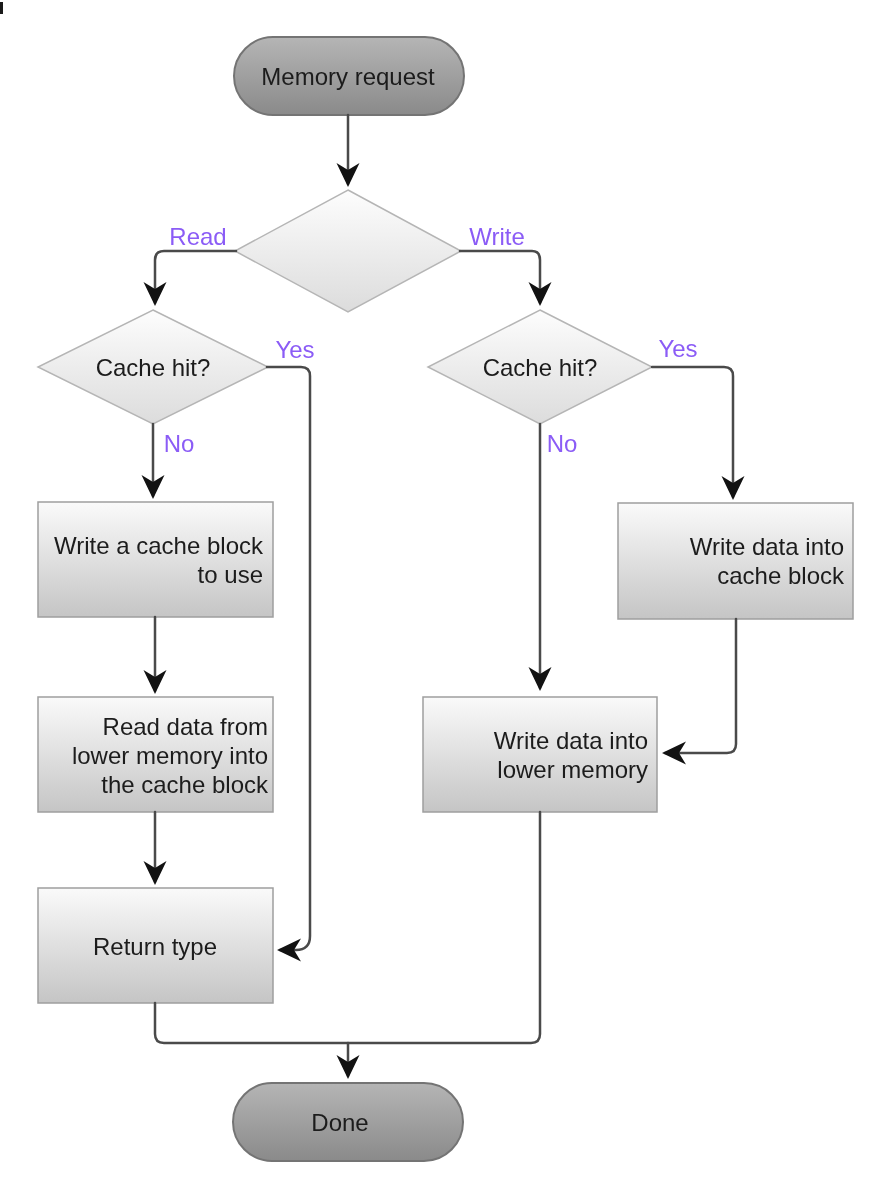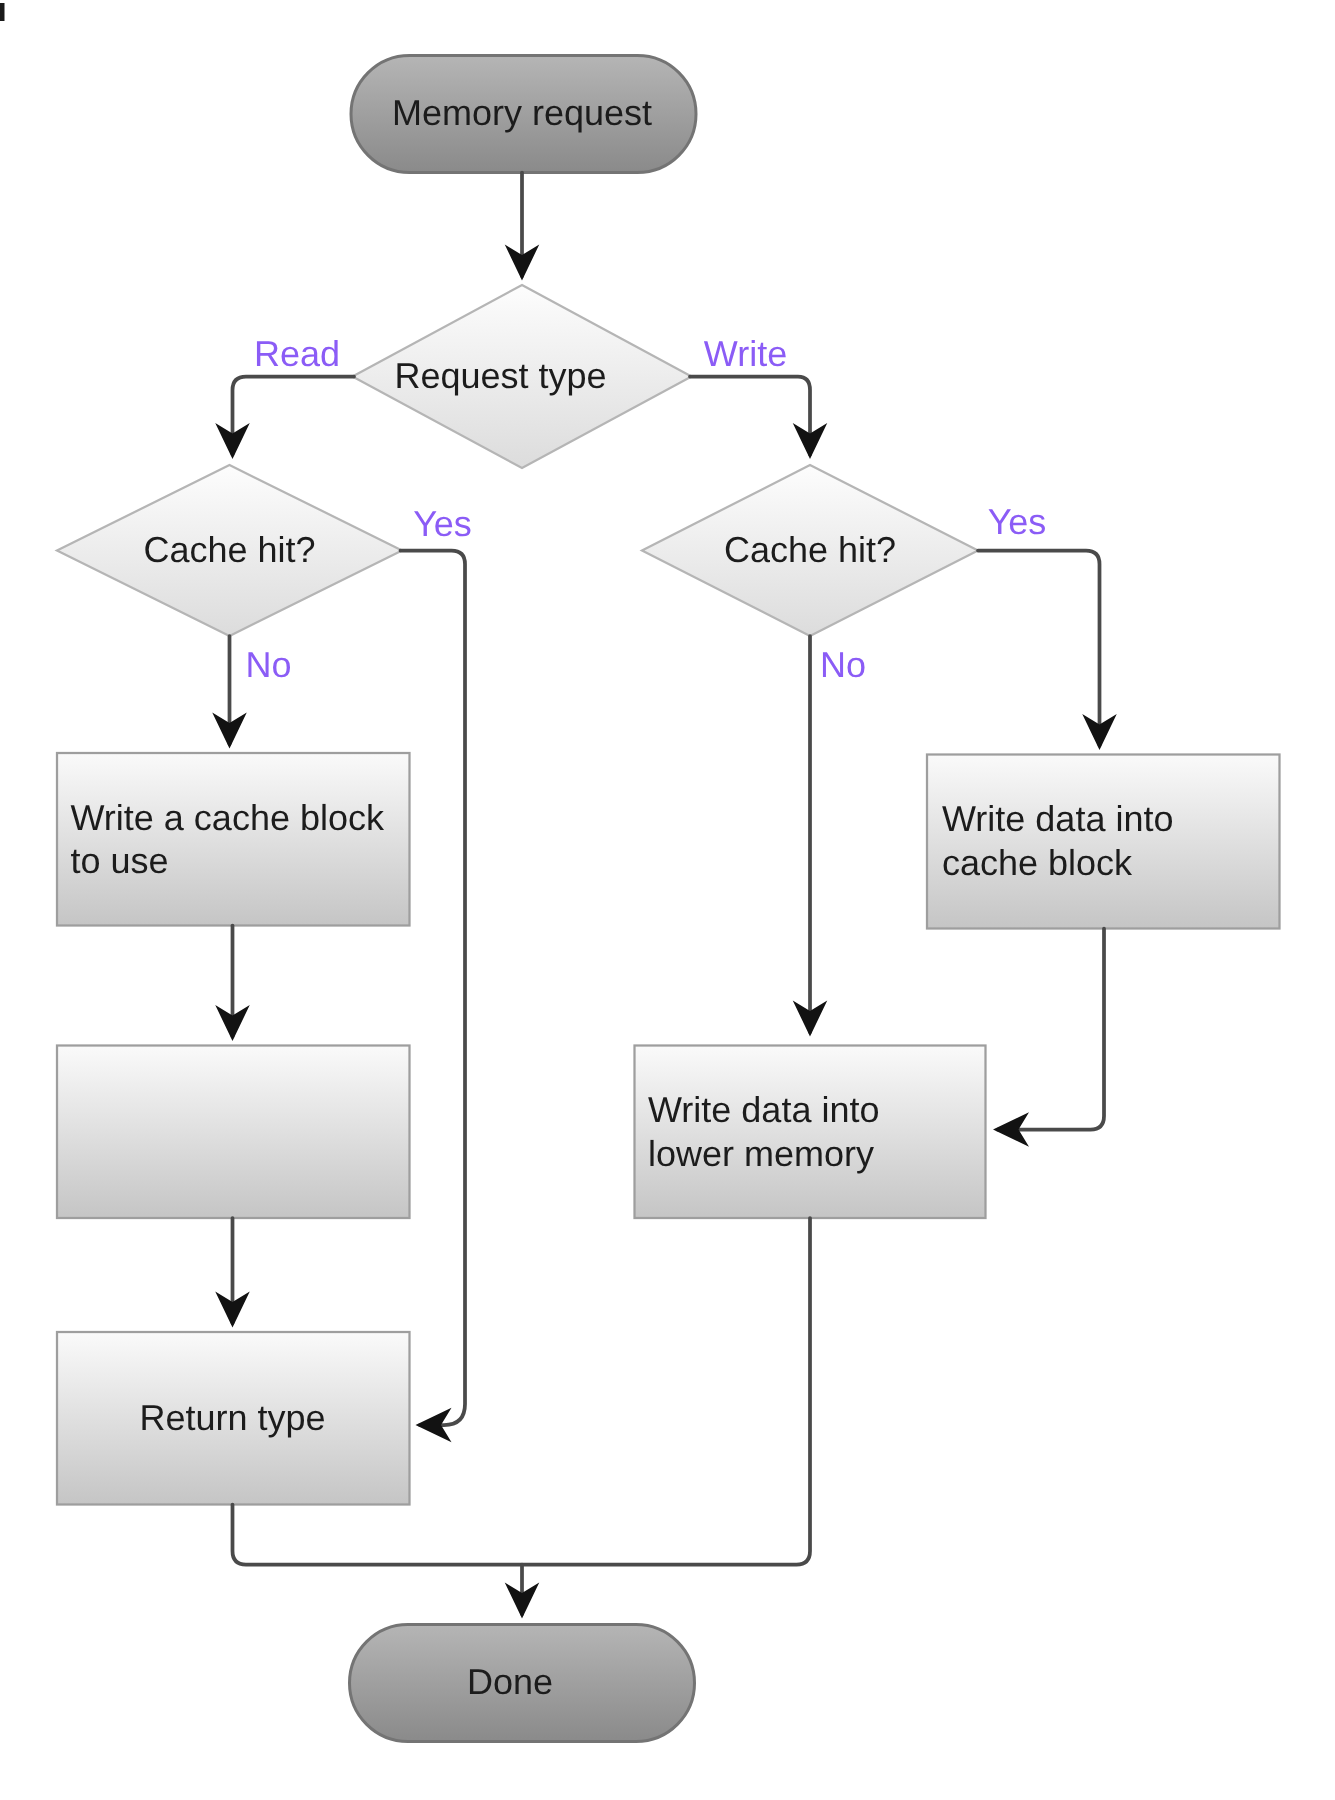--- a/index.html
+++ b/index.html
@@ -9,21 +9,21 @@
     height: 1200px;
     background: #ffffff;
     font-family: "Liberation Sans", sans-serif;
     color: #1c1c1c;
     overflow: hidden;
   }
   .canvas svg { position: absolute; left: 0; top: 0; }
   .lbl {
     position: absolute;
     transform: translate(-50%, -50%);
-    text-align: left;
+    text-align: right;
     font-size: 24px;
     line-height: 29px;
     color: #1c1c1c;
   }
   .nowrap { white-space: nowrap; }
   .edge-lbl {
     position: absolute;
     transform: translate(-50%, -50%);
     font-size: 24px;
     white-space: nowrap;
@@ -84,24 +84,24 @@
       <path d="M652,367 L724,367 Q733,367 733,376 L733,497" marker-end="url(#arw)"></path>
       <path d="M540,424 L540,688" marker-end="url(#arw)"></path>
       <path d="M736,619 L736,744 Q736,753 727,753 L665,753" marker-end="url(#arw)"></path>
       <path d="M155,1003 L155,1034 Q155,1043 164,1043 L348,1043"></path>
       <path d="M540,812 L540,1034 Q540,1043 531,1043 L348,1043"></path>
       <path d="M348,1044 L348,1076" marker-end="url(#arw)"></path>
     </g>
   </svg>
 
   <div class="lbl nowrap" style="left:348px; top:76px;">Memory request</div>
-  <div class="lbl" style="left:348px; top:251px; width:170px;">Request type</div>
   <div class="lbl nowrap" style="left:153px; top:367px;">Cache hit?</div>
   <div class="lbl nowrap" style="left:540px; top:367px;">Cache hit?</div>
   <div class="lbl" style="left:155px; top:560px; width:216px;">Write a cache block to use</div>
+  <div class="lbl" style="left:155px; top:755px; width:226px;">Read data from lower memory into the cache block</div>
   <div class="lbl nowrap" style="left:155px; top:946px;">Return type</div>
   <div class="lbl" style="left:540px; top:755px; width:216px;">Write data into lower memory</div>
   <div class="lbl" style="left:736px; top:561px; width:216px;">Write data into cache block</div>
   <div class="lbl nowrap" style="left:340px; top:1122px;">Done</div>
 
   <div class="edge-lbl" style="left:198px; top:237px;">Read</div>
   <div class="edge-lbl" style="left:497px; top:237px;">Write</div>
   <div class="edge-lbl" style="left:295px; top:350px;">Yes</div>
   <div class="edge-lbl" style="left:179px; top:444px;">No</div>
   <div class="edge-lbl" style="left:678px; top:349px;">Yes</div>

